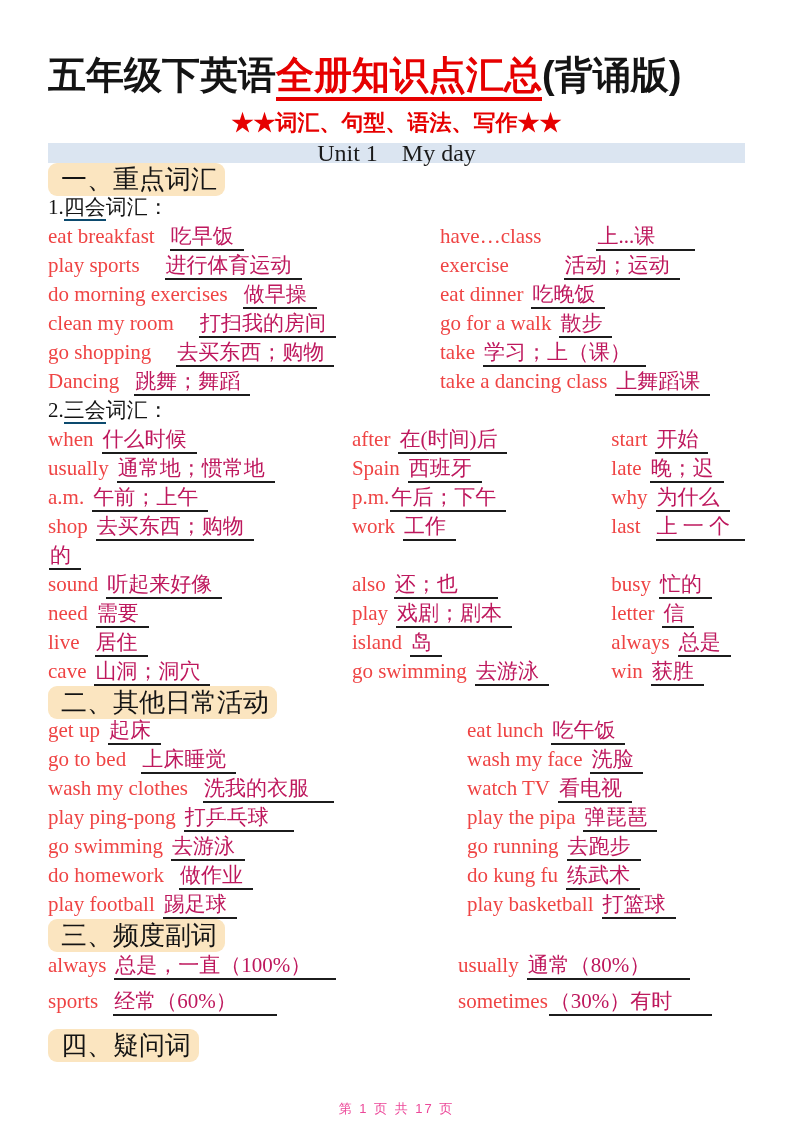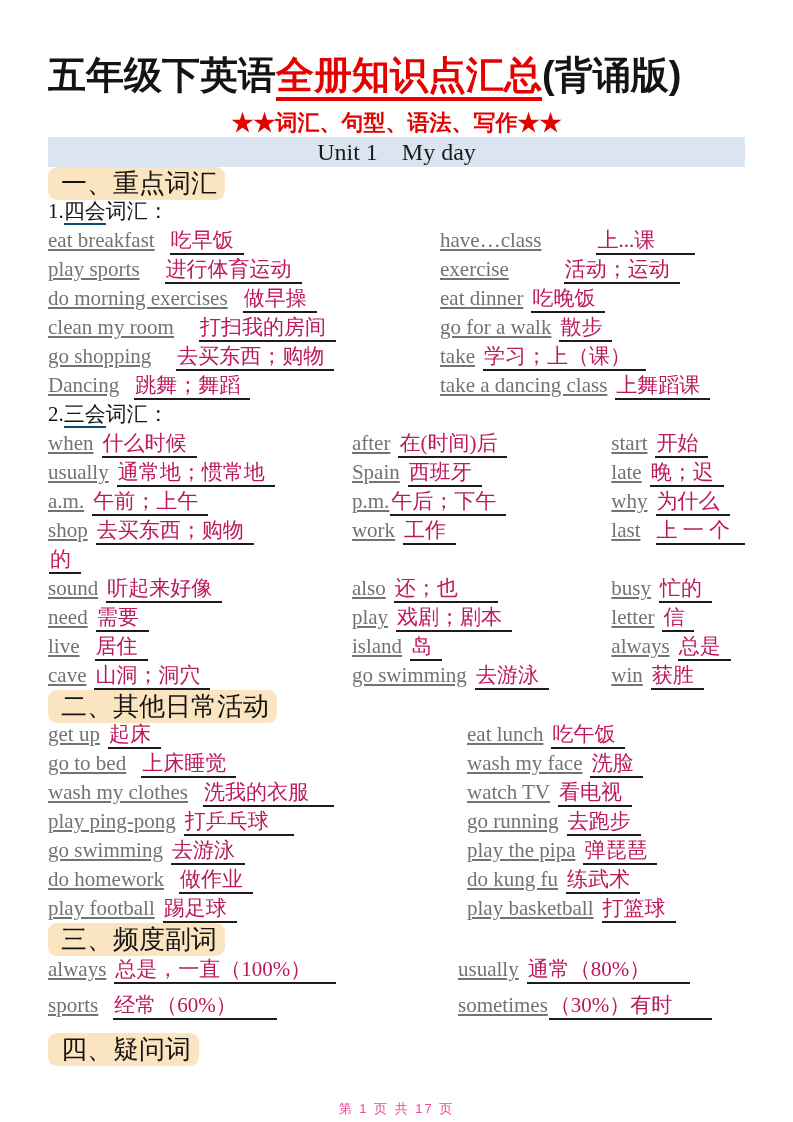--- a/index.html
+++ b/index.html
@@ -31,21 +31,22 @@
     margin-top:9px;
     text-align:center;
     font-family:"Liberation Sans", sans-serif;
     font-weight:bold;
     font-size:22px;line-height:28px;
     color:#e60000;
   }
 
   
   .banner{
-    height:30px;
+    margin-top:6px;
+    height:20px;
     background:#dbe5f1;
     display:flex;justify-content:center;align-items:center;gap:24px;
     font-size:24px;font-weight:500;color:#1a1a1a;
   }
 
   
   .hl-heading{height:30px;line-height:30px;margin:0;}
   .hl-heading .hl{
     display:inline-block;
     background:#fbe5c0;
@@ -64,21 +65,21 @@
   
   .cols{display:flex;}
   .col{display:flex;flex-direction:column;}
   .w392{width:392px;}
   .w307{width:307px;}
   .w262{width:262px;}
   .w419{width:419px;}
   .w410{width:410px;}
   .vi{height:29px;line-height:29px;font-size:21px;white-space:nowrap;}
   .vi.tall{height:36px;line-height:32px;}
-  .vi .en{color:#737373;text-decoration:underline;}
+  .vi .en{color:#ef4444;}
   .vi .zh{
     color:#be185d;
     border-bottom:2px solid #1c1c1c;
     margin-left:8px;
     padding:0 10px 1px 1px;
   }
   .vi .zh.tight{margin-left:1px;}
   .vi .zh.g15{margin-left:15px;}
   .vi .zh.g25{margin-left:25px;}
   .vi .zh.g55{margin-left:55px;}
@@ -180,22 +181,22 @@
         <div class="vi"><span class="en">wash my clothes</span><span class="zh g15 pr25">洗我的衣服</span></div>
         <div class="vi"><span class="en">play ping-pong</span><span class="zh pr25">打乒乓球</span></div>
         <div class="vi"><span class="en">go swimming</span><span class="zh">去游泳</span></div>
         <div class="vi"><span class="en">do homework</span><span class="zh g15">做作业</span></div>
         <div class="vi"><span class="en">play football</span><span class="zh">踢足球</span></div>
       </div>
       <div class="col">
         <div class="vi"><span class="en">eat lunch</span><span class="zh">吃午饭</span></div>
         <div class="vi"><span class="en">wash my face</span><span class="zh">洗脸</span></div>
         <div class="vi"><span class="en">watch TV</span><span class="zh">看电视</span></div>
+        <div class="vi"><span class="en">play the pipa</span><span class="zh">弹琵琶</span></div>
         <div class="vi"><span class="en">go running</span><span class="zh">去跑步</span></div>
-        <div class="vi"><span class="en">play the pipa</span><span class="zh">弹琵琶</span></div>
         <div class="vi"><span class="en">do kung fu</span><span class="zh">练武术</span></div>
         <div class="vi"><span class="en">play basketball</span><span class="zh">打篮球</span></div>
       </div>
     </div>
 
     <div class="hl-heading"><span class="hl">三、频度副词</span></div>
 
     <div class="cols">
       <div class="col w410">
         <div class="vi tall"><span class="en">always</span><span class="zh pr25">总是，一直（100%）</span></div>

